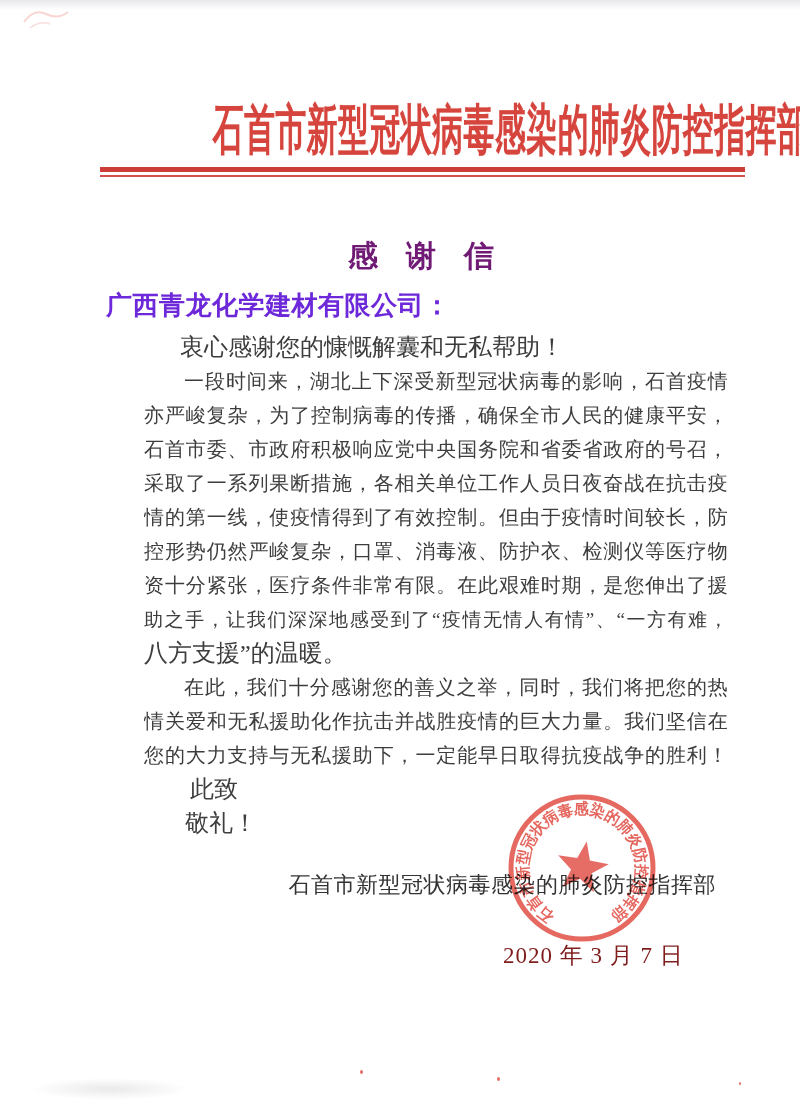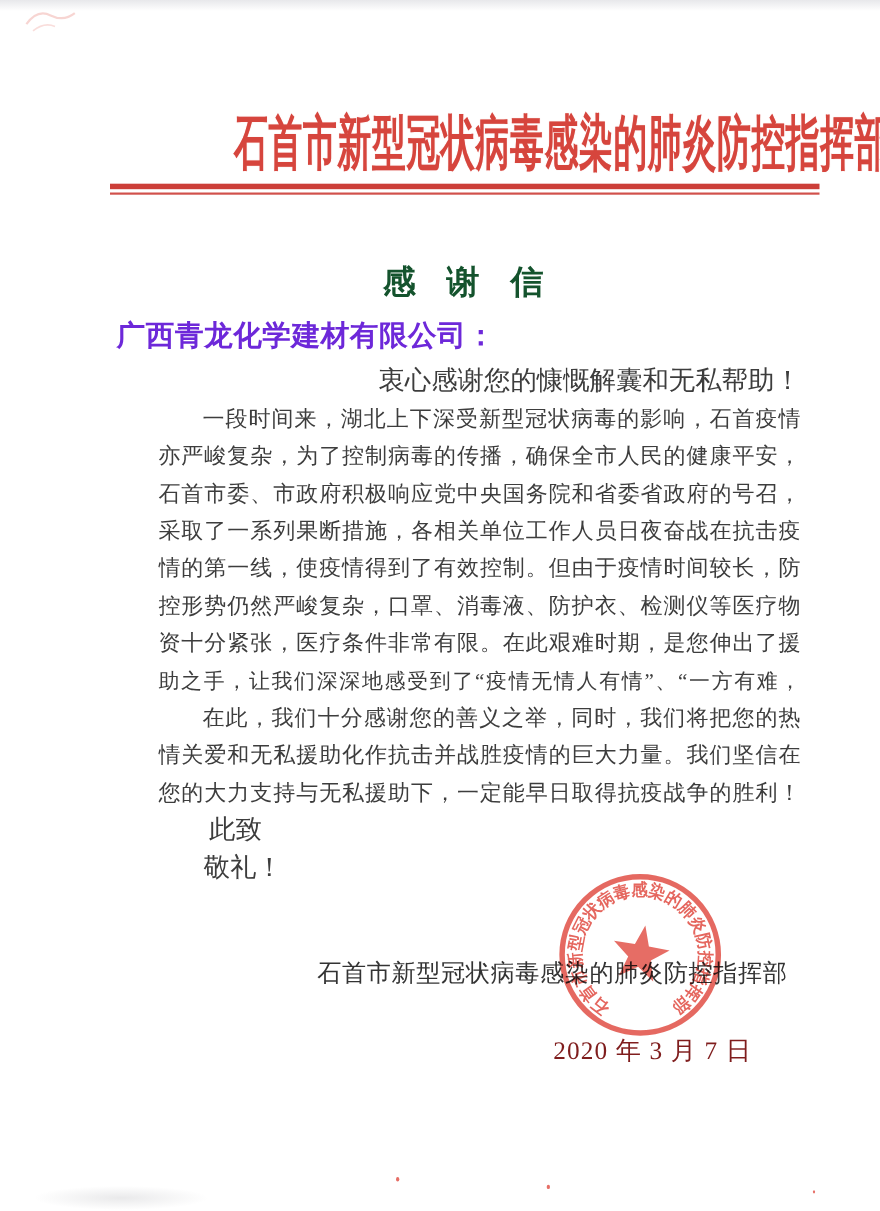--- a/index.html
+++ b/index.html
@@ -27,21 +27,21 @@
     font-size:54px;font-weight:700;letter-spacing:1px;
     color:var(--header-red,#d6453d);
     transform:scaleX(0.57);transform-origin:50% 50%;
     text-shadow:0 0 1px rgba(214,69,61,.45);
   }
   .rule{position:absolute;left:100px;width:645px;background:var(--rule-red,#cc3e38);}
   .rule.thick{top:167px;height:4.5px;}
   .rule.thin{top:175px;height:1.8px;opacity:.9;}
   .letter-title{
     position:absolute;left:54px;right:12px;top:236px;
-    text-align:center;font-size:30px;font-weight:700;color:#14532d;
+    text-align:center;font-size:30px;font-weight:700;color:#701a75;
     letter-spacing:28px;padding-left:28px;white-space:nowrap;
   }
   .recipient{
     position:absolute;left:106px;top:288px;
     font-size:26px;font-weight:700;color:#6d28d9;letter-spacing:.5px;
   }
   .letter-body{
     position:absolute;left:144px;top:330px;width:584px;color:var(--ink,#3d3d3d);
   }
   .body-line{height:34px;line-height:34px;font-size:24px;overflow:hidden;}
@@ -82,21 +82,21 @@
   <div class="header-title">石首市新型冠状病毒感染的肺炎防控指挥部</div>
 
   <div class="rule thick"></div>
   <div class="rule thin"></div>
 
   <div class="letter-title">感谢信</div>
 
   <div class="recipient">广西青龙化学建材有限公司：</div>
 
   <div class="letter-body">
-      <div class="body-line" style="padding-left: 36px; text-align: right;">衷心感谢您的慷慨解囊和无私帮助！</div>
+      <div class="body-line" style="padding-left: 36px;">衷心感谢您的慷慨解囊和无私帮助！</div>
       <div class="body-line full" style="padding-left: 40px; font-size: 20px;">
         <span>一</span>
         <span>段</span>
         <span>时</span>
         <span>间</span>
         <span>来</span>
         <span>，</span>
         <span>湖</span>
         <span>北</span>
         <span>上</span>
@@ -323,20 +323,21 @@
         <span>情</span>
         <span>”</span>
         <span>、</span>
         <span>“</span>
         <span>一</span>
         <span>方</span>
         <span>有</span>
         <span>难</span>
         <span>，</span>
       </div>
+      <div class="body-line">八方支援”的温暖。</div>
       <div class="body-line full" style="padding-left: 40px; font-size: 20px;">
         <span>在</span>
         <span>此</span>
         <span>，</span>
         <span>我</span>
         <span>们</span>
         <span>十</span>
         <span>分</span>
         <span>感</span>
         <span>谢</span>

